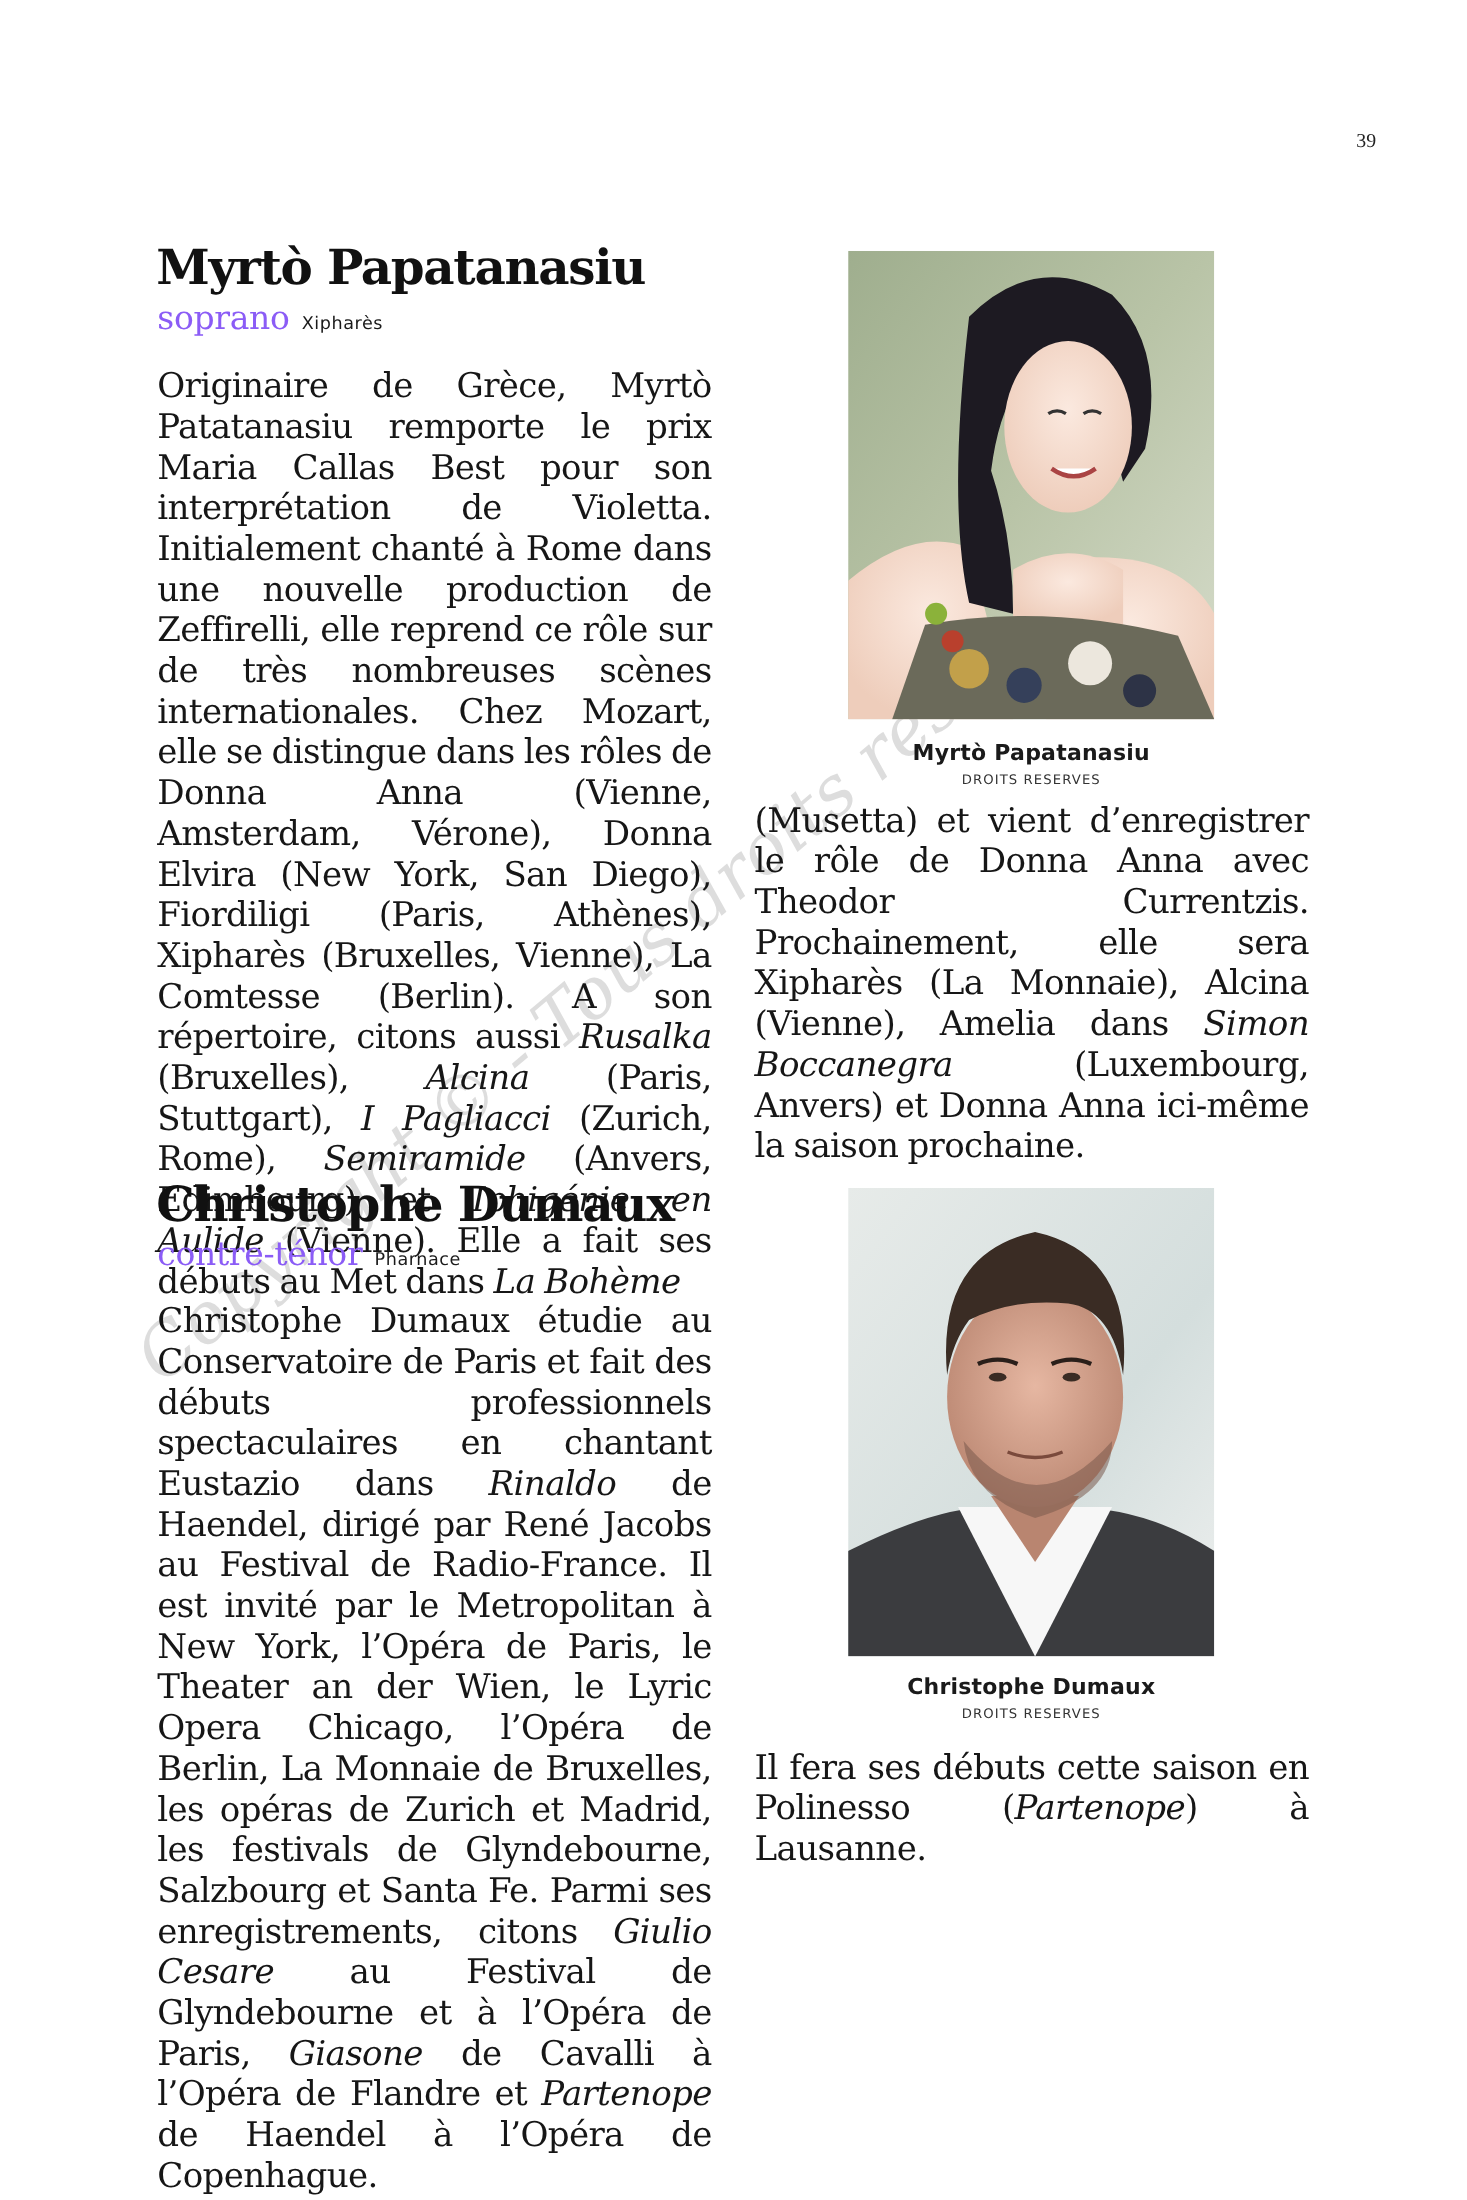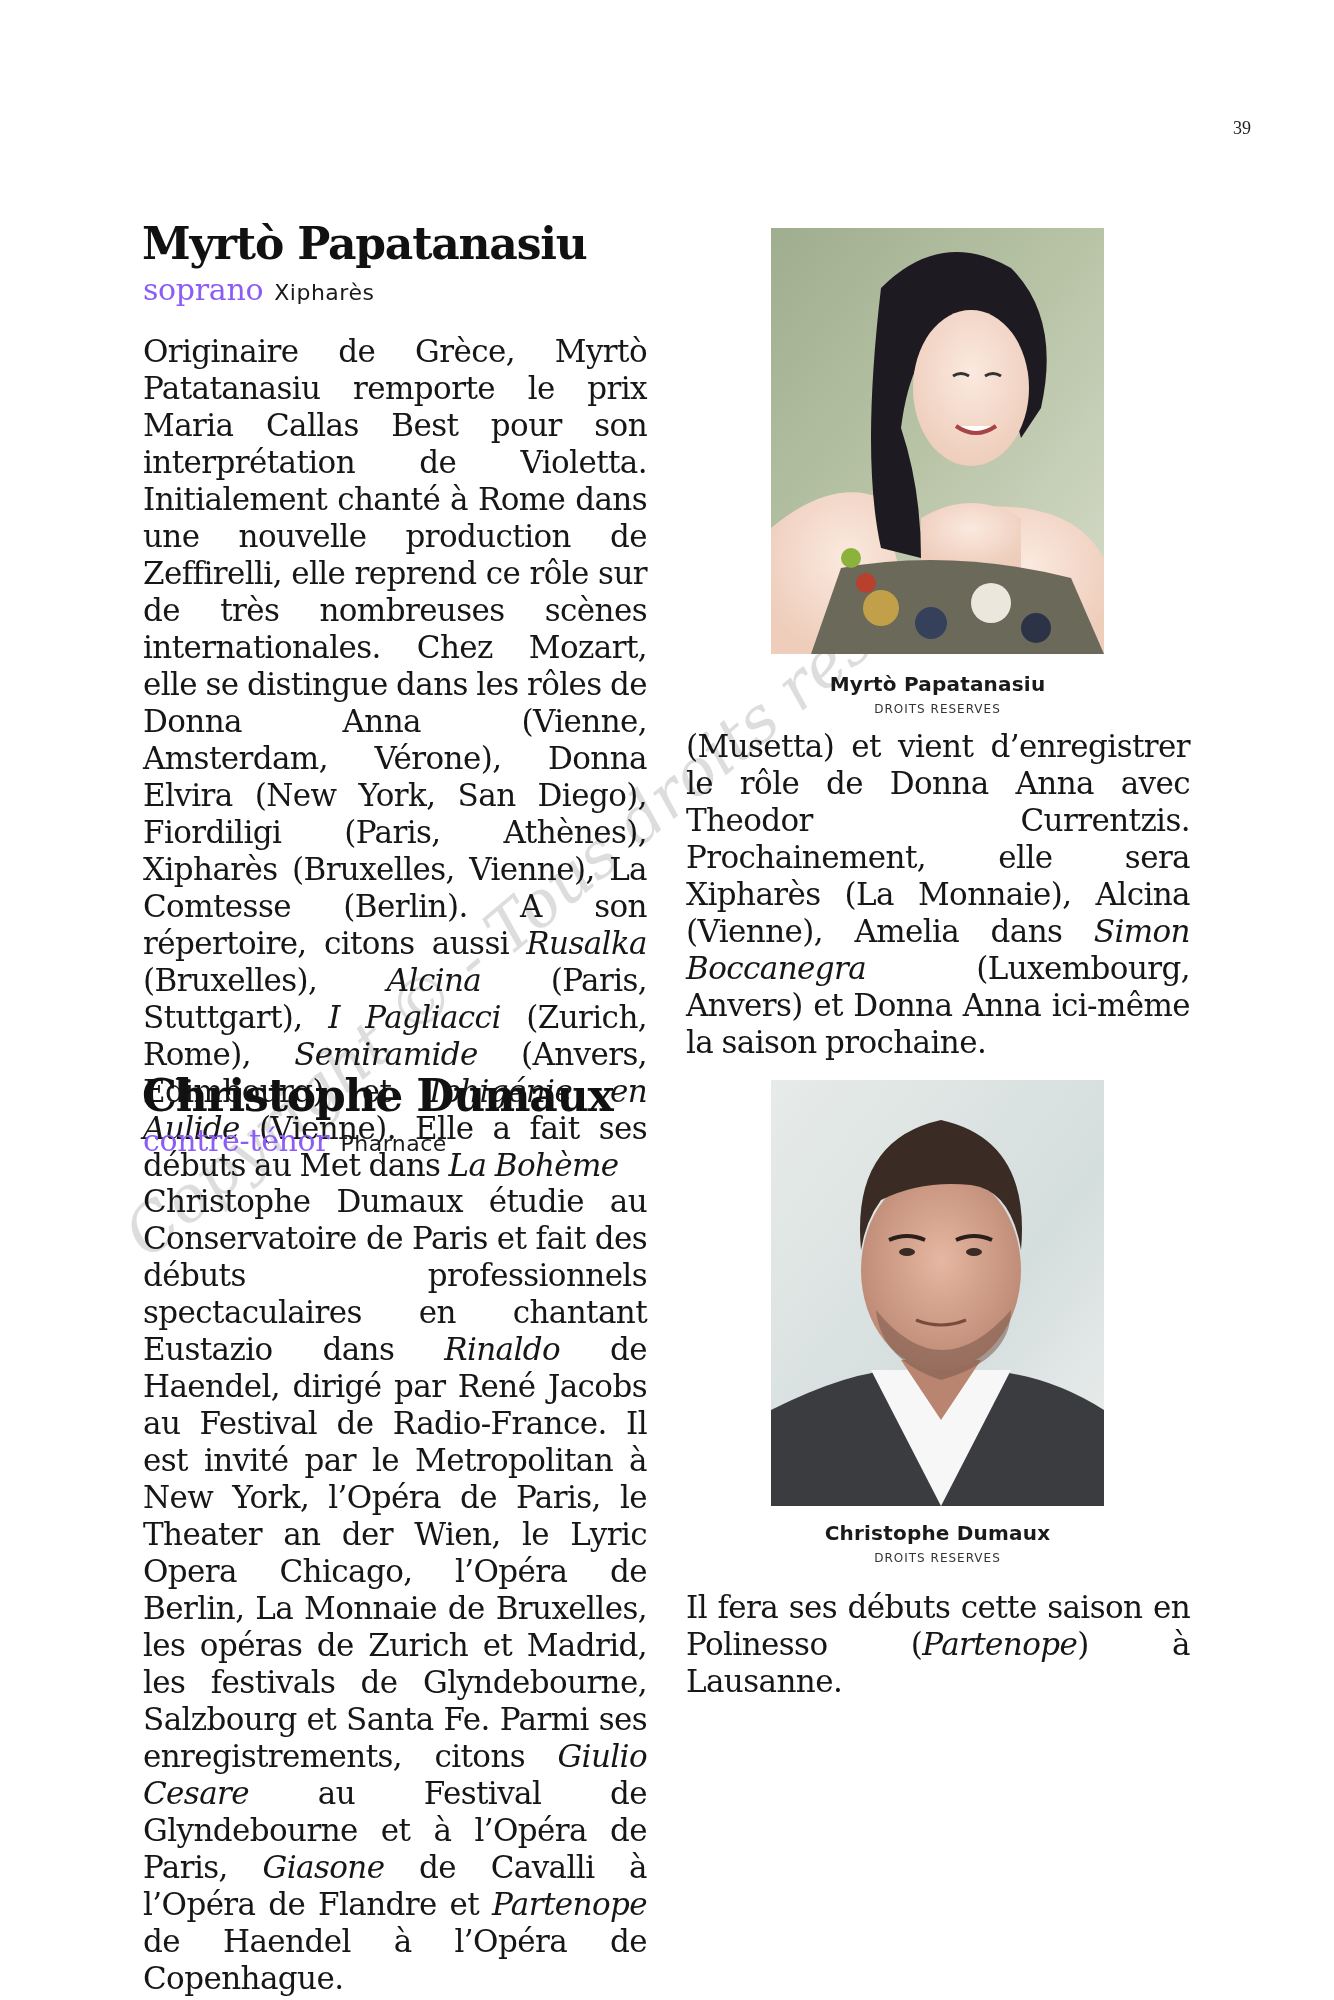--- a/index.html
+++ b/index.html
@@ -21,21 +21,21 @@
   }
   .subtitle {
     position: absolute; left: 143px; white-space: nowrap;
   }
   .voice {
     font-family: "DejaVu Serif", serif; font-size: 30px; color: #8b5cf6;
     letter-spacing: -0.3px;
     margin-top: 28px;
   }
   .role {
-    font-family: "DejaVu Sans", sans-serif; font-size: 22px; color: #1a1a1a;
+    font-family: "DejaVu Sans", sans-serif; font-size: 16px; color: #1a1a1a;
     margin-left: 6px; letter-spacing: 0.5px;
   }
   .col {
     position: absolute; width: 504px;
     font-family: "DejaVu Serif", serif; font-size: 31px; line-height: 37px;
     text-align: justify; color: #161616; letter-spacing: -0.6px;
     word-spacing: -1px;
   }
   .col-left { left: 143px; }
   .col-right { left: 686px; }

